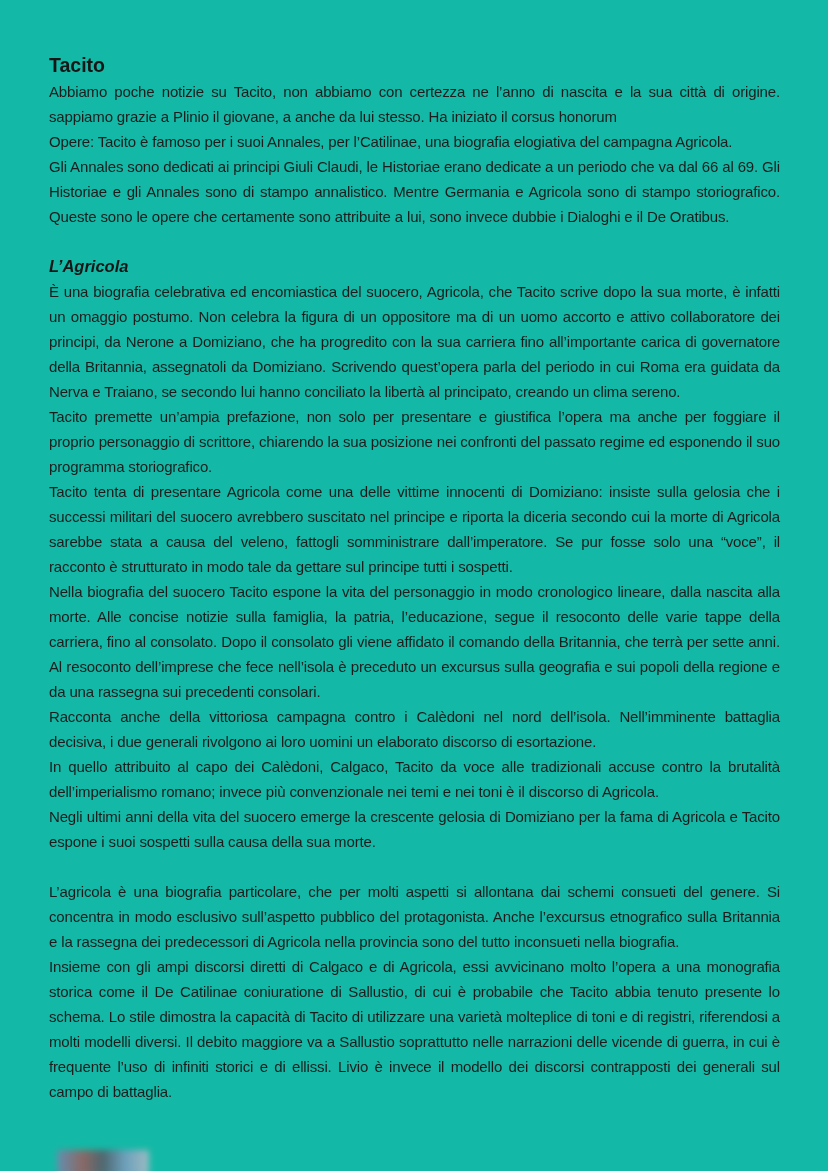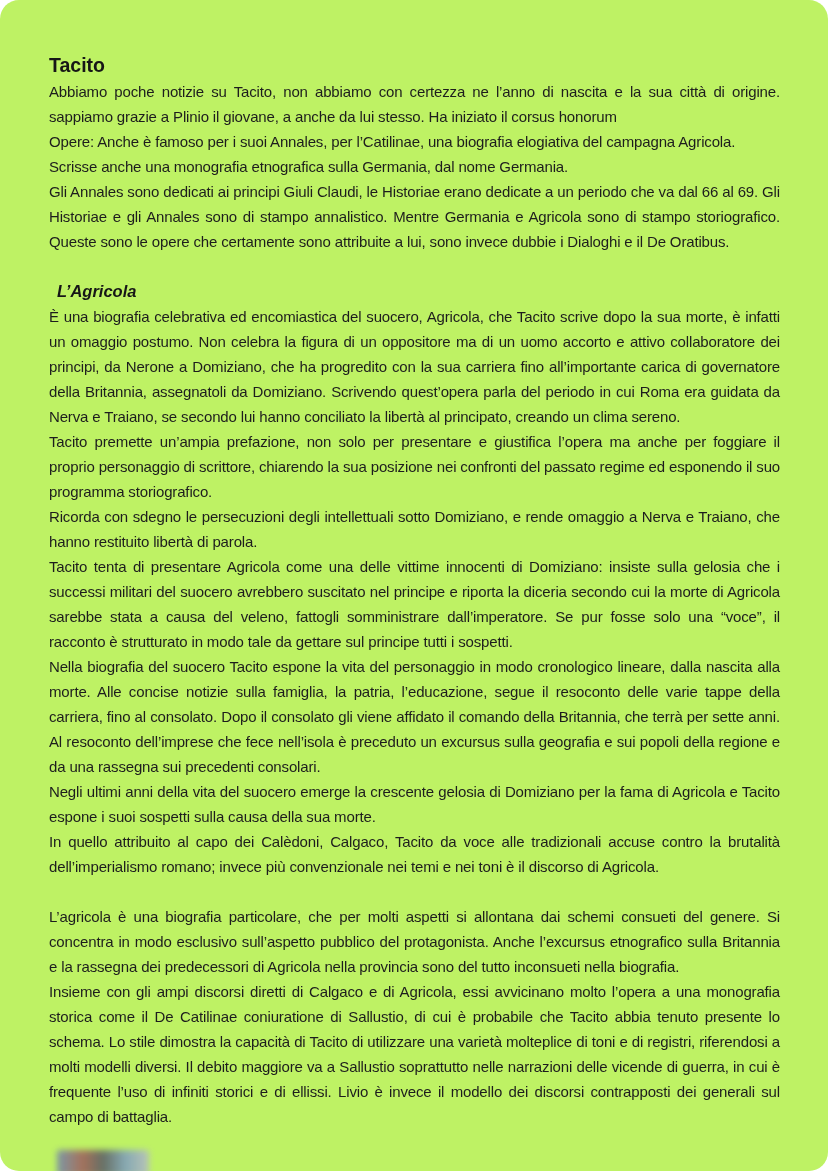--- a/index.html
+++ b/index.html
@@ -10,36 +10,35 @@
     font-family: "Liberation Sans", sans-serif;
     color: #1d1d1d;
     position: relative;
     overflow: hidden;
   }
   .page {
     position: absolute;
     inset: 0;
     padding: 52px 48px 0 49px;
     box-sizing: border-box;
-    background: #bef264;
-    border-radius: 19px;
+    background: #14b8a6;
   }
   .doc h1 {
     font-size: 19.5px;
     line-height: 27px;
     font-weight: bold;
     margin: 0;
     color: #161616;
   }
   .doc h2 {
     font-size: 16.5px;
     line-height: 25px;
     font-weight: bold;
     font-style: italic;
-    margin: 25px 0 0 8px;
+    margin: 25px 0 0 0;
     color: #161616;
   }
   .doc p {
     margin: 0;
     font-size: 15px;
     line-height: 25px;
     text-align: justify;
     text-justify: inter-word;
     letter-spacing: -0.15px;
     color: #1d1d1d;
@@ -59,30 +58,29 @@
       #7288b2 0%, #a05b5b 28%, #585a66 50%, #7d9cc0 74%, #b7bcc8 100%);
   }
 </style>
 </head>
 <body>
 
 <div class="page">
   <div class="doc">
       <h1><span>Tacito</span></h1>
       <p><span>Abbiamo poche notizie su Tacito, non abbiamo con certezza ne l’anno di nascita e la sua città di origine. sappiamo grazie a Plinio il giovane, a anche da lui stesso. Ha iniziato il corsus honorum</span></p>
-      <p><span>Opere: Anche è famoso per i suoi </span><span class="italic">Annales</span><span>, per l’</span><span class="italic">Catilinae,</span><span> una biografia elogiativa del campagna Agricola.</span></p>
-      <p><span>Scrisse anche una monografia etnografica sulla Germania, dal nome </span><span class="italic">Germania.</span></p>
+      <p><span>Opere: Tacito è famoso per i suoi </span><span class="italic">Annales</span><span>, per l’</span><span class="italic">Catilinae,</span><span> una biografia elogiativa del campagna Agricola.</span></p>
       <p><span>Gli Annales sono dedicati ai principi Giuli Claudi, le Historiae erano dedicate a un periodo che va dal 66 al 69. Gli Historiae e gli Annales sono di stampo annalistico. Mentre Germania e Agricola sono di stampo storiografico. Queste sono le opere che certamente sono attribuite a lui, sono invece dubbie i </span><span class="italic">Dialoghi</span><span> e il </span><span class="italic">De Oratibus</span><span>.</span></p>
       <h2><span>L’Agricola</span></h2>
       <p><span>È una biografia celebrativa ed encomiastica del suocero, Agricola, che Tacito scrive dopo la sua morte, è infatti un omaggio postumo. Non celebra la figura di un oppositore ma di un uomo accorto e attivo collaboratore dei principi, da Nerone a Domiziano, che ha progredito con la sua carriera fino all’importante carica di governatore della Britannia, assegnatoli da Domiziano. Scrivendo quest’opera parla del periodo in cui Roma era guidata da Nerva e Traiano, se secondo lui hanno conciliato la libertà al principato, creando un clima sereno.</span></p>
       <p><span>Tacito premette un’ampia prefazione, non solo per presentare e giustifica l’opera ma anche per foggiare il proprio personaggio di scrittore, chiarendo la sua posizione nei confronti del passato regime ed esponendo il suo programma storiografico.</span></p>
-      <p><span>Ricorda con sdegno le persecuzioni degli intellettuali sotto Domiziano, e rende omaggio a Nerva  e Traiano, che hanno restituito libertà di parola.</span></p>
       <p><span>Tacito tenta di presentare Agricola come una delle vittime innocenti di Domiziano: insiste sulla gelosia che i successi militari del suocero avrebbero suscitato nel principe e riporta la diceria  secondo cui  la morte di Agricola sarebbe stata a causa del veleno, fattogli somministrare dall’imperatore. Se pur fosse solo una “voce”, il racconto è strutturato in modo tale da gettare sul principe tutti i sospetti.</span></p>
       <p><span>Nella biografia del suocero Tacito espone la vita del personaggio in modo cronologico lineare, dalla nascita alla morte. Alle concise notizie sulla famiglia, la patria, l’educazione, segue il resoconto delle varie tappe della carriera, fino al consolato. Dopo il consolato gli viene affidato il comando della Britannia, che terrà per sette anni. Al resoconto dell’imprese che fece nell’isola è preceduto un excursus sulla geografia e sui popoli della regione e da una rassegna sui precedenti consolari.</span></p>
+      <p><span>Racconta anche della vittoriosa campagna contro i Calèdoni nel nord dell’isola. Nell’imminente battaglia decisiva, i due generali rivolgono ai loro uomini un elaborato discorso di esortazione.</span></p>
+      <p><span>In quello attribuito al capo dei Calèdoni, Calgaco, Tacito da voce alle tradizionali accuse contro la brutalità dell’imperialismo romano; invece più convenzionale nei temi e nei toni è il discorso di Agricola.</span></p>
       <p><span>Negli ultimi anni della vita del suocero emerge la crescente gelosia di Domiziano per la fama di Agricola e Tacito espone i suoi sospetti sulla causa della sua morte.</span></p>
-      <p><span>In quello attribuito al capo dei Calèdoni, Calgaco, Tacito da voce alle tradizionali accuse contro la brutalità dell’imperialismo romano; invece più convenzionale nei temi e nei toni è il discorso di Agricola.</span></p>
       <div class="spacer"></div>
       <p><span>L’agricola è una biografia particolare, che per molti aspetti si allontana dai schemi consueti del genere. Si concentra in modo esclusivo sull’aspetto pubblico del protagonista. Anche l’excursus etnografico sulla Britannia e la rassegna dei predecessori di Agricola nella provincia sono del tutto inconsueti nella biografia.</span></p>
       <p><span>Insieme con gli ampi  discorsi diretti di Calgaco e di Agricola, essi avvicinano molto l’opera a una monografia storica come il </span><span class="italic">De Catilinae coniuratione</span><span> di Sallustio, di cui è probabile che Tacito abbia tenuto presente lo schema. Lo stile dimostra la capacità di Tacito di utilizzare una varietà  molteplice di toni e di registri, riferendosi a molti modelli diversi. Il debito maggiore va a Sallustio soprattutto nelle narrazioni delle vicende di guerra, in cui è frequente l’uso di infiniti storici e di ellissi. Livio è invece il modello dei discorsi contrapposti dei generali sul campo di battaglia.</span></p>
     </div>
 </div>
 
 <div class="blur-fragment"></div>
 
 </body></html>

